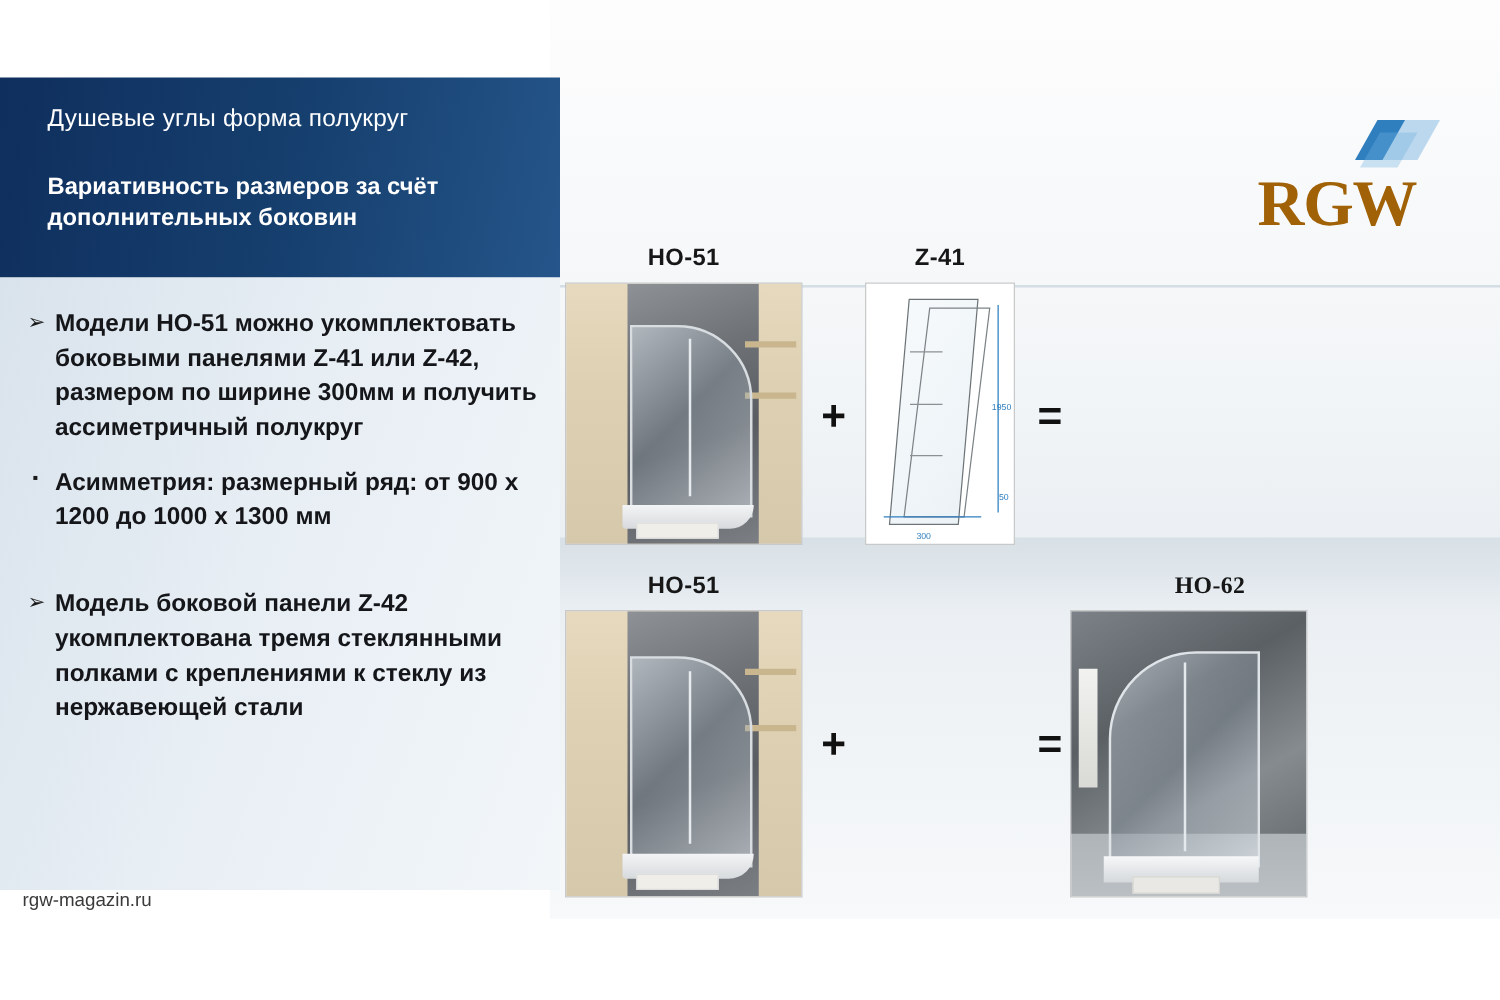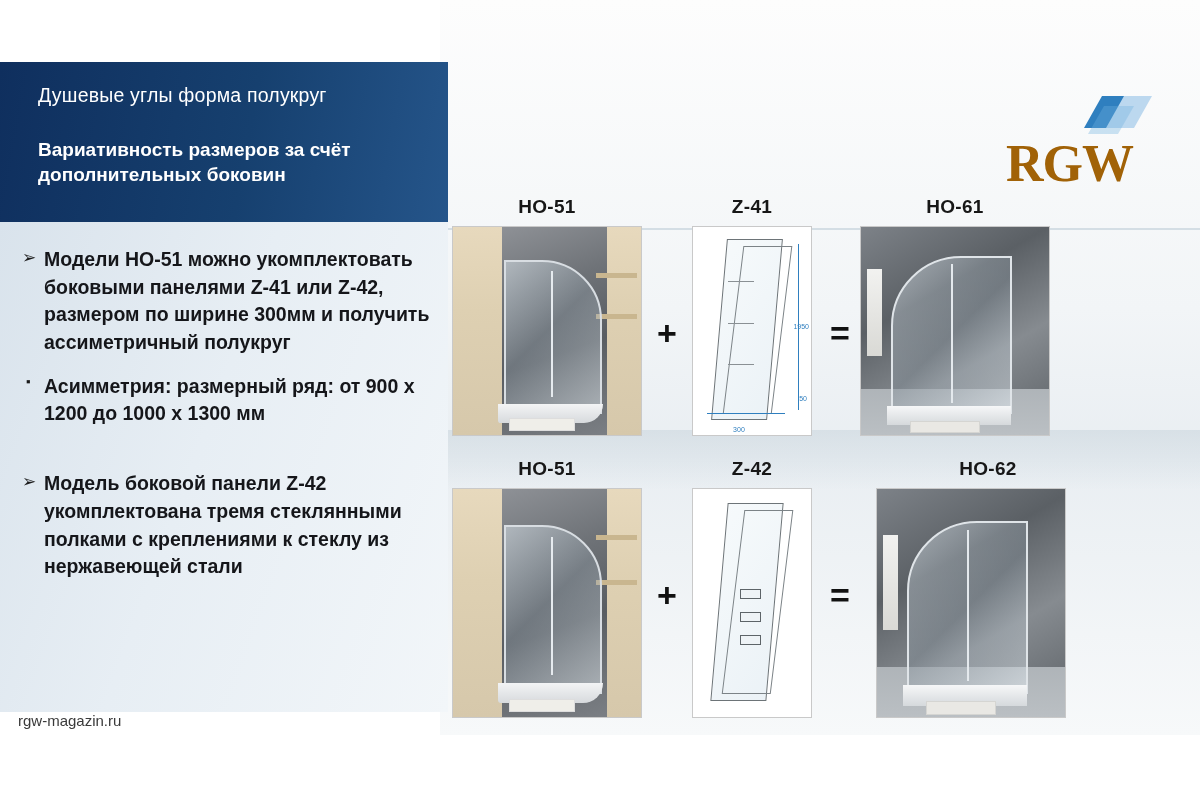--- a/index.html
+++ b/index.html
@@ -341,63 +341,43 @@
           <div class="tick" style="top:46%"></div>
           <div class="tick" style="top:66%"></div>
           <div class="lbl" style="right:2px;top:46%;">1950</div>
           <div class="lbl" style="left:34%;bottom:2px;">300</div>
           <div class="lbl" style="right:4px;bottom:16%;">50</div>
         </div>
       </div>
 
       <div class="op" style="left:378px;">=</div>
 
-      <div class="cell" style="left:408px; width:190px;">
-        <div class="cap">HO-61</div>
-        <div class="ph bathB" style="width:190px;height:210px;">
-          <div class="wallstone"></div>
-          <div class="towel"></div>
-          <div class="enclosure round"></div>
-          <div class="tray"></div>
-          <div class="mat"></div>
-        </div>
-      </div>
 
     </div>
 
     <div class="row">
 
       <div class="cell" style="left:0; width:190px;">
         <div class="cap">HO-51</div>
         <div class="ph bathA" style="width:190px;height:230px;">
           <div class="wallstone"></div>
           <div class="shelf" style="top:20%"></div>
           <div class="shelf" style="top:40%"></div>
           <div class="enclosure"></div>
           <div class="tray"></div>
           <div class="mat"></div>
         </div>
       </div>
 
       <div class="op" style="left:205px;">+</div>
 
-      <div class="cell" style="left:240px; width:120px;">
-        <div class="cap">Z-42</div>
-        <div class="ph draw" style="width:120px;height:230px;">
-          <div class="frame"></div>
-          <div class="frame2"></div>
-          <div class="shelfx" style="top:44%"></div>
-          <div class="shelfx" style="top:54%"></div>
-          <div class="shelfx" style="top:64%"></div>
-        </div>
-      </div>
 
       <div class="op" style="left:378px;">=</div>
 
-      <div class="cell" style="left:424px; width:224px;">
+      <div class="cell" style="left:404px; width:224px;font-family:Liberation Serif, serif;">
         <div class="cap">HO-62</div>
         <div class="ph bathB" style="width:190px;height:230px;">
           <div class="wallstone"></div>
           <div class="towel"></div>
           <div class="enclosure round"></div>
           <div class="tray"></div>
           <div class="mat"></div>
         </div>
       </div>
 

